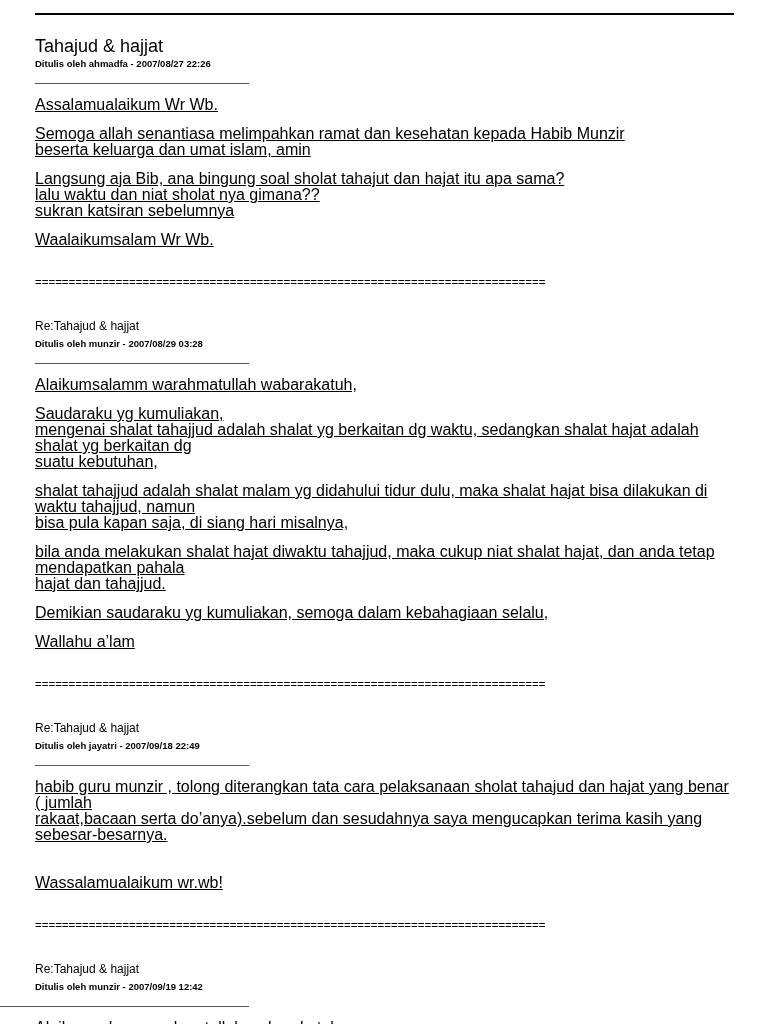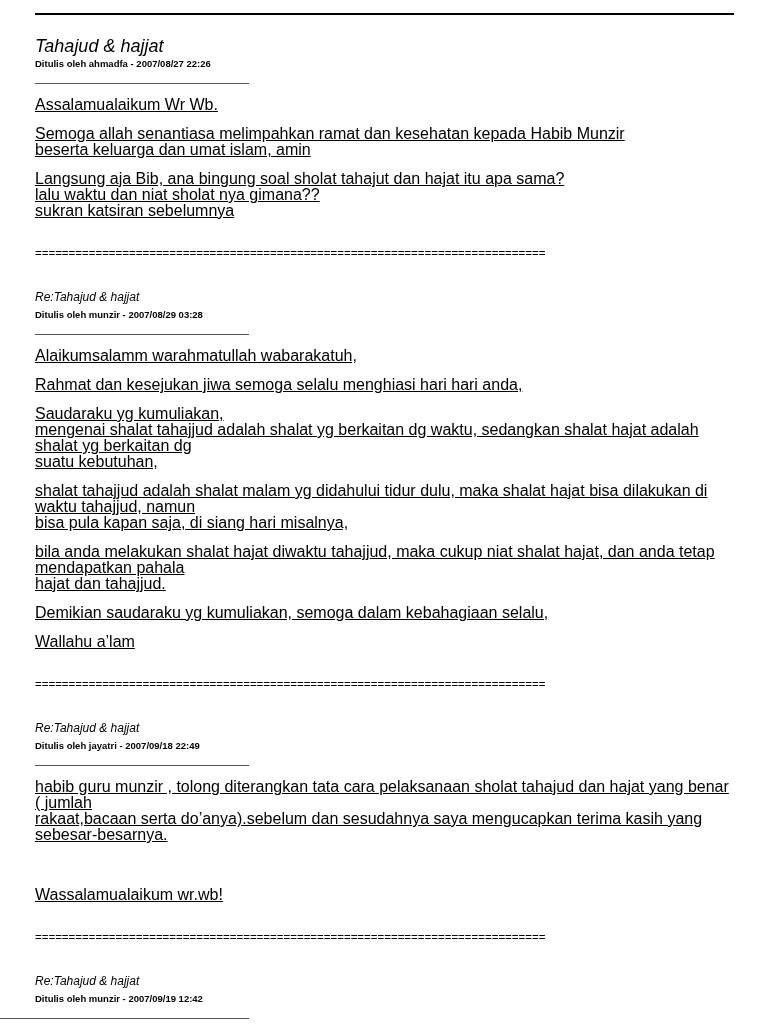--- a/index.html
+++ b/index.html
@@ -20,21 +20,20 @@
   .top-rule {
     height: 0;
     border-top: 2px solid #000000;
     margin-bottom: 0;
   }
   .post-title {
     font-size: 18px;
     font-weight: 400;
     margin: 21px 0 0 0;
     line-height: 20px;
-    font-style: italic;
   }
   .post-title.re {
     font-size: 12px;
     margin-top: 26px;
   }
   .post-byline {
     font-size: 9.5px;
     line-height: 12px;
     margin-top: 2px;
     font-weight: bold;
@@ -51,21 +50,21 @@
     width: 249px;
   }
   .para {
     font-size: 16px;
     line-height: 16px;
     margin: 13px 0;
     white-space: pre-line;
     text-decoration: underline;
   }
   .para.mt-lg {
-    margin-top: 44px;
+    margin-top: 32px;
   }
   .separator {
     font-size: 11.5px;
     line-height: 16px;
     margin: 26px 0 0 0;
     white-space: nowrap;
     overflow: hidden;
     letter-spacing: 0;
   }
 </style>
@@ -78,30 +77,30 @@
   <div class="post">
     <h1 class="post-title">Tahajud &amp; hajjat</h1>
     <div class="post-byline">Ditulis oleh ahmadfa - 2007/08/27 22:26</div>
     <div class="byline-rule"></div>
     <p class="para">Assalamualaikum Wr Wb.</p>
     <p class="para">Semoga allah senantiasa melimpahkan ramat dan kesehatan kepada Habib Munzir
 beserta keluarga dan umat islam, amin</p>
     <p class="para">Langsung aja Bib, ana bingung soal sholat tahajut dan hajat itu apa sama?
 lalu waktu dan niat sholat nya gimana??
 sukran katsiran sebelumnya</p>
+    <p class="para">Waalaikumsalam Wr Wb.</p>
   </div>
 
   <div class="separator">============================================================================</div>
 
   <div class="post">
     <h2 class="post-title re">Re:Tahajud &amp; hajjat</h2>
     <div class="post-byline">Ditulis oleh munzir - 2007/08/29 03:28</div>
     <div class="byline-rule"></div>
     <p class="para">Alaikumsalamm warahmatullah wabarakatuh,</p>
-    <p class="para">Rahmat dan kesejukan jiwa semoga selalu menghiasi hari hari anda,</p>
     <p class="para">Saudaraku yg kumuliakan,
 mengenai shalat tahajjud adalah shalat yg berkaitan dg waktu, sedangkan shalat hajat adalah shalat yg berkaitan dg
 suatu kebutuhan,</p>
     <p class="para">shalat tahajjud adalah shalat malam yg didahului tidur dulu, maka shalat hajat bisa dilakukan di waktu tahajjud, namun
 bisa pula kapan saja, di siang hari misalnya,</p>
     <p class="para">bila anda melakukan shalat hajat diwaktu tahajjud, maka cukup niat shalat hajat, dan anda tetap mendapatkan pahala
 hajat dan tahajjud.</p>
     <p class="para">Demikian saudaraku yg kumuliakan, semoga dalam kebahagiaan selalu,</p>
     <p class="para">Wallahu a’lam</p>
   </div>

